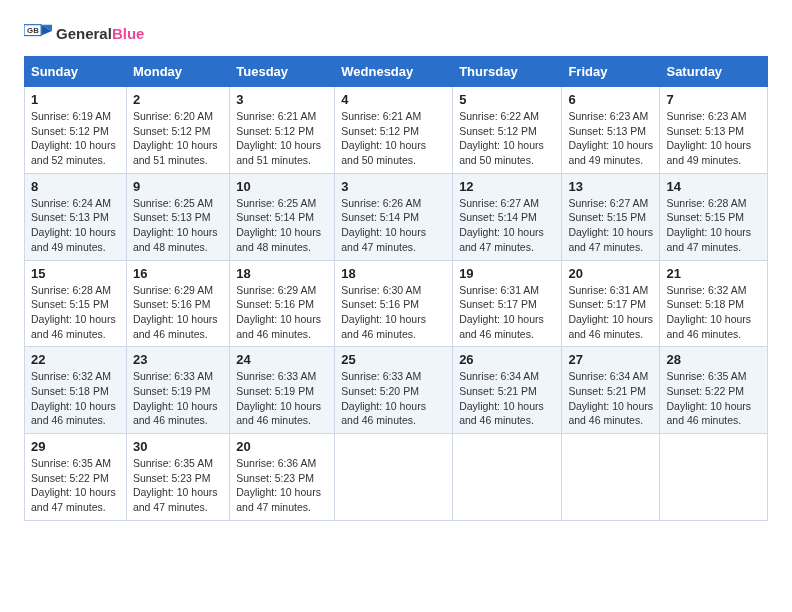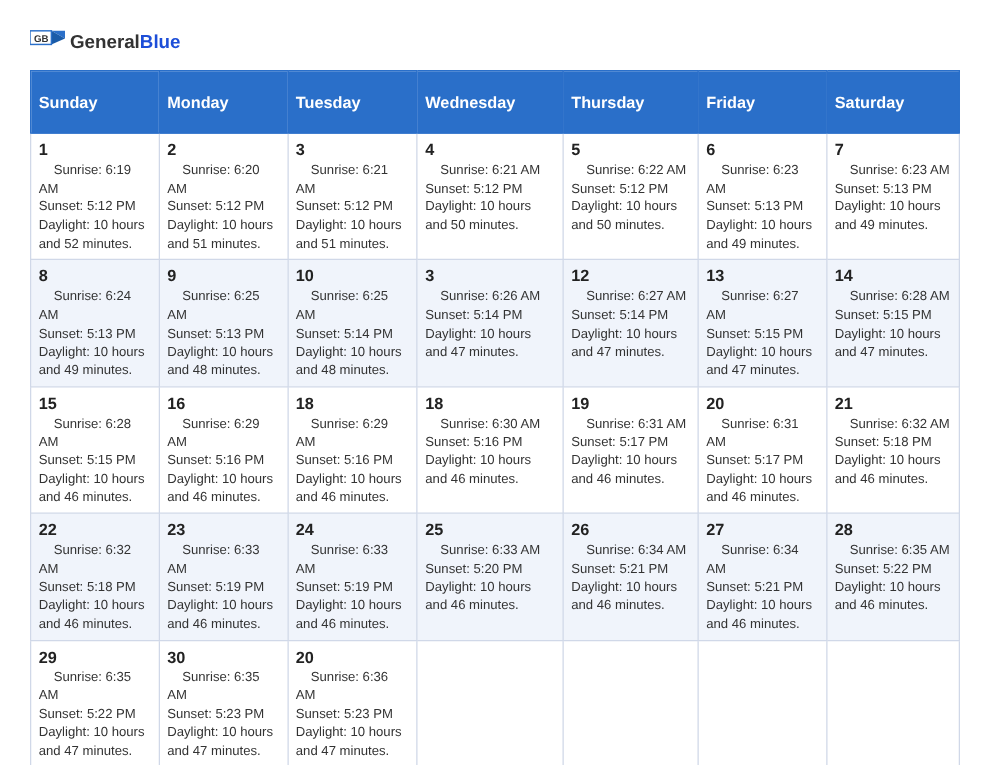--- a/index.html
+++ b/index.html
@@ -20,21 +20,21 @@
       display: flex;
       align-items: center;
       gap: 4px;
     }
     .logo-text {
       font-size: 15px;
       font-weight: bold;
       color: #333;
       line-height: 1.2;
     }
-    .logo-blue { color: #1d4ed8; }
+    .logo-blue { color: #ec4899; }
     .logo-icon {
       width: 28px;
       height: 28px;
     }
     .title-area {
       text-align: right;
     }
     .main-title {
       font-size: 32px;
       font-weight: bold;
@@ -49,21 +49,21 @@
     table {
       width: 100%;
       border-collapse: collapse;
       font-size: 11px;
     }
     thead tr {
       background: #2a6fc9;
       color: #fff;
     }
     thead th {
-      padding: 17px 6px;
+      padding: 7px 6px;
       text-align: left;
       font-size: 13px;
       font-weight: bold;
       border: 1px solid #2a6fc9;
     }
     tbody tr {
       vertical-align: top;
     }
     tbody tr:nth-child(odd) {
       background: #fff;
@@ -81,21 +81,20 @@
       font-size: 13px;
       font-weight: bold;
       color: #222;
       display: block;
       margin-bottom: 2px;
     }
     .day-info {
       font-size: 10.5px;
       color: #333;
       line-height: 1.4;
-      margin-left: 12px;
     }
     .empty-cell {
       background: #fff;
     }
   </style>
 </head>
 <body>
 
 <div class="header">
   <div class="logo">

